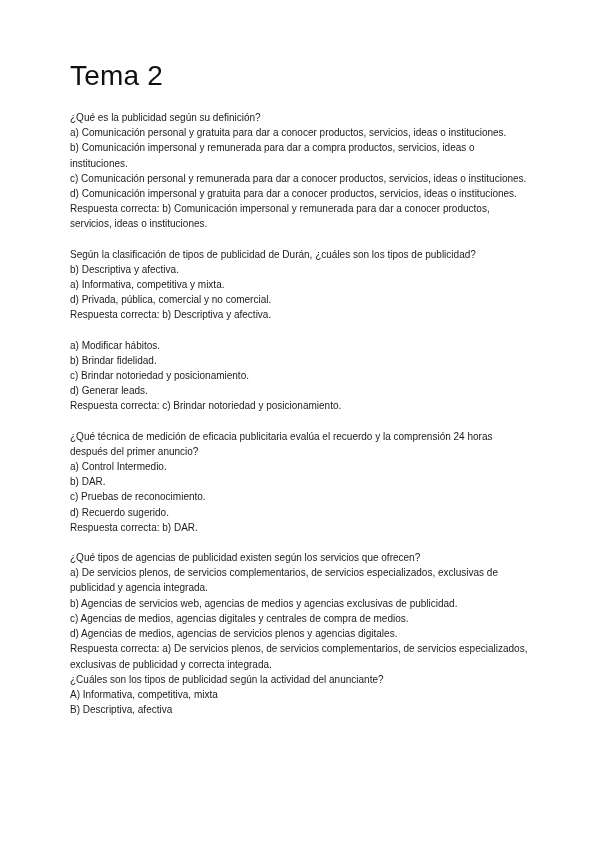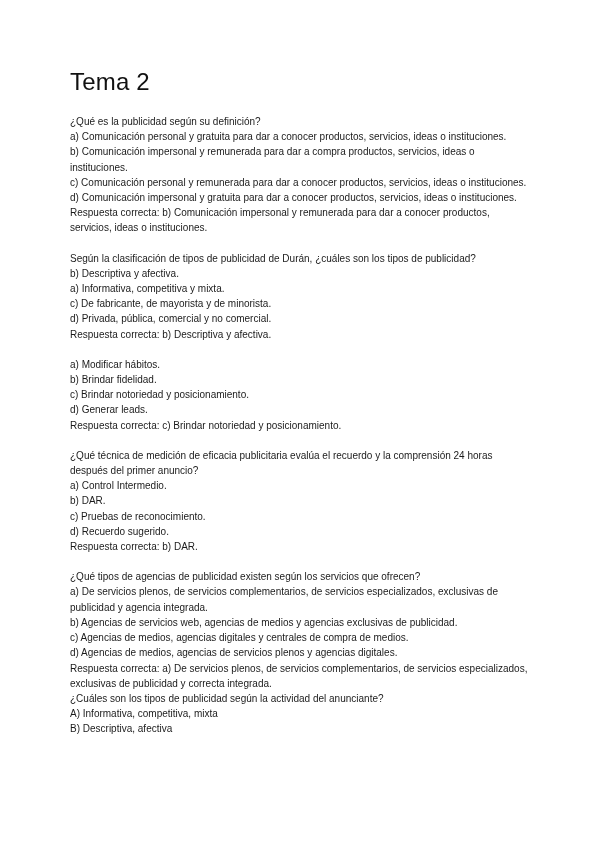--- a/index.html
+++ b/index.html
@@ -15,23 +15,23 @@
     font-family: "Liberation Sans", "DejaVu Sans", sans-serif;
     color: #1b1b1b;
   }
   .page {
     width: 600px;
     height: 848px;
     background: #ffffff;
     padding: 60px 68px 40px 70px;
   }
   .doc-title {
-    font-size: 24px;
+    font-size: 28px;
     font-weight: 400;
-    margin: 8px 0 18px 0;
+    margin: 0 0 18px 0;
     color: #111111;
     letter-spacing: 0.2px;
   }
   .question {
     margin: 0 0 15px 0;
   }
   .question.no-gap {
     margin-top: -15px; 
   }
   .question p {
@@ -54,21 +54,20 @@
     <p>b) Comunicación impersonal y remunerada para dar a compra productos, servicios, ideas o instituciones.</p>
     <p>c) Comunicación personal y remunerada para dar a conocer productos, servicios, ideas o instituciones.</p>
     <p>d) Comunicación impersonal y gratuita para dar a conocer productos, servicios, ideas o instituciones.</p>
     <p>Respuesta correcta: b) Comunicación impersonal y remunerada para dar a conocer productos, servicios, ideas o instituciones.</p>
   </section>
 
   <section class="question">
     <p>Según la clasificación de tipos de publicidad de Durán, ¿cuáles son los tipos de publicidad?</p>
     <p>b) Descriptiva y afectiva.</p>
     <p>a) Informativa, competitiva y mixta.</p>
-    <p>c) De fabricante, de mayorista y de minorista.</p>
     <p>d) Privada, pública, comercial y no comercial.</p>
     <p>Respuesta correcta: b) Descriptiva y afectiva.</p>
   </section>
 
   <section class="question">
     <p>a) Modificar hábitos.</p>
     <p>b) Brindar fidelidad.</p>
     <p>c) Brindar notoriedad y posicionamiento.</p>
     <p>d) Generar leads.</p>
     <p>Respuesta correcta: c) Brindar notoriedad y posicionamiento.</p>

